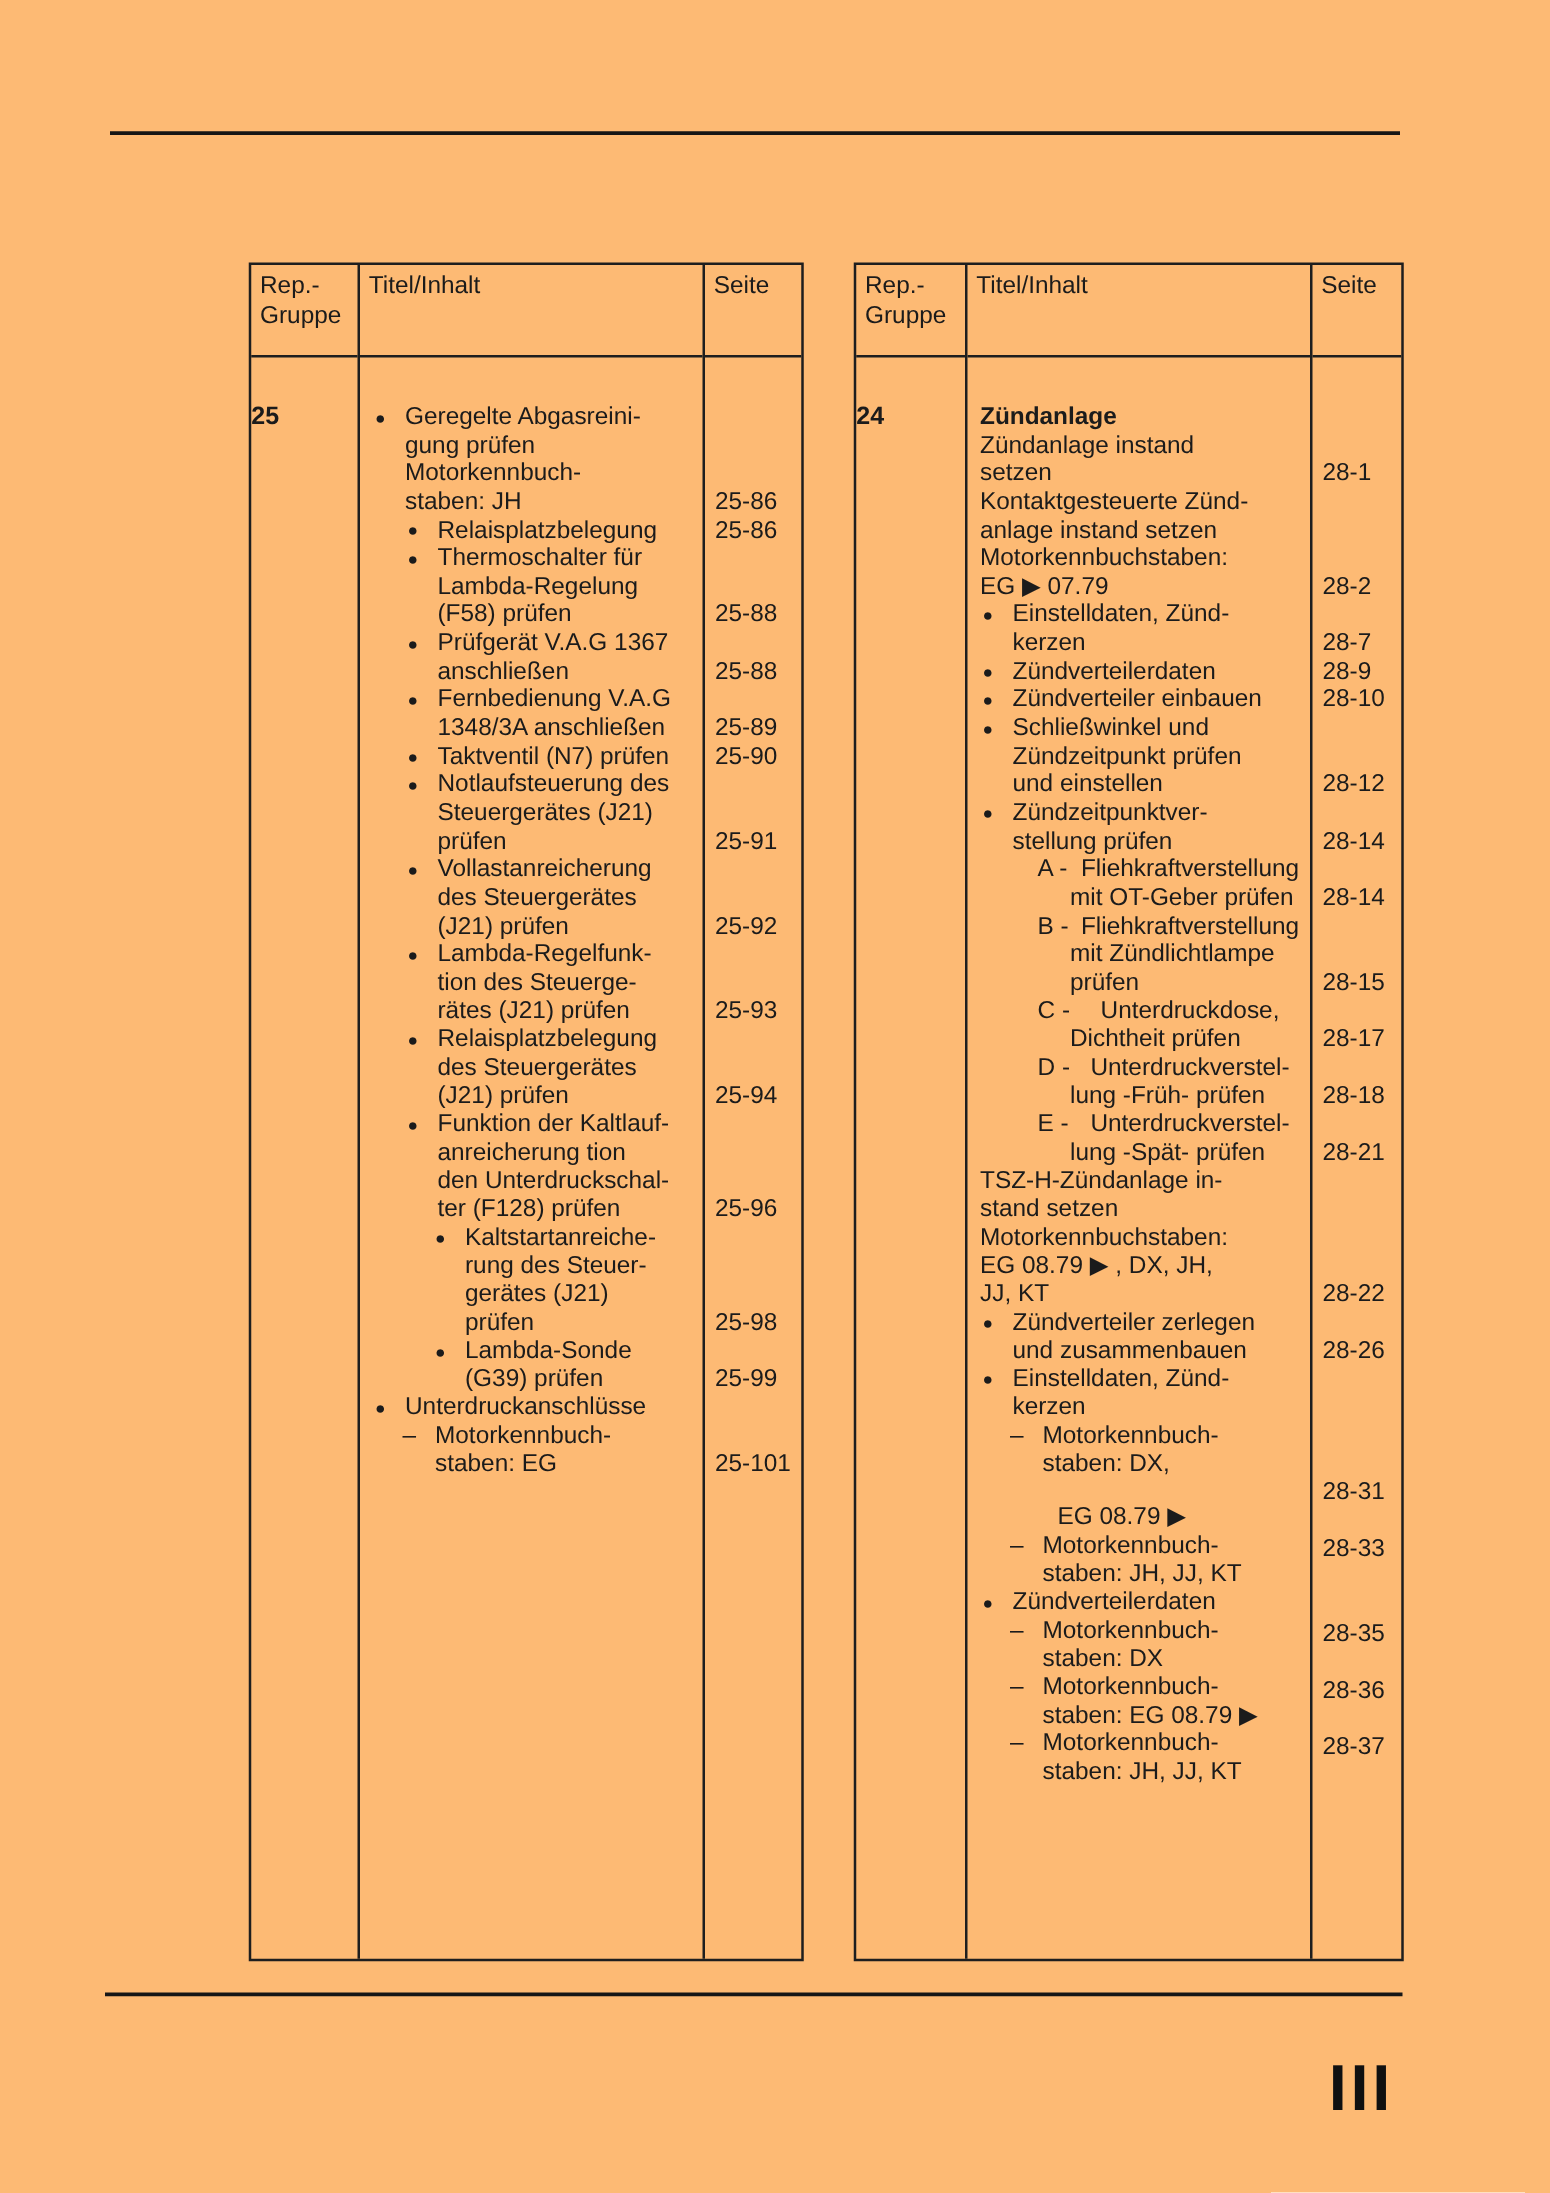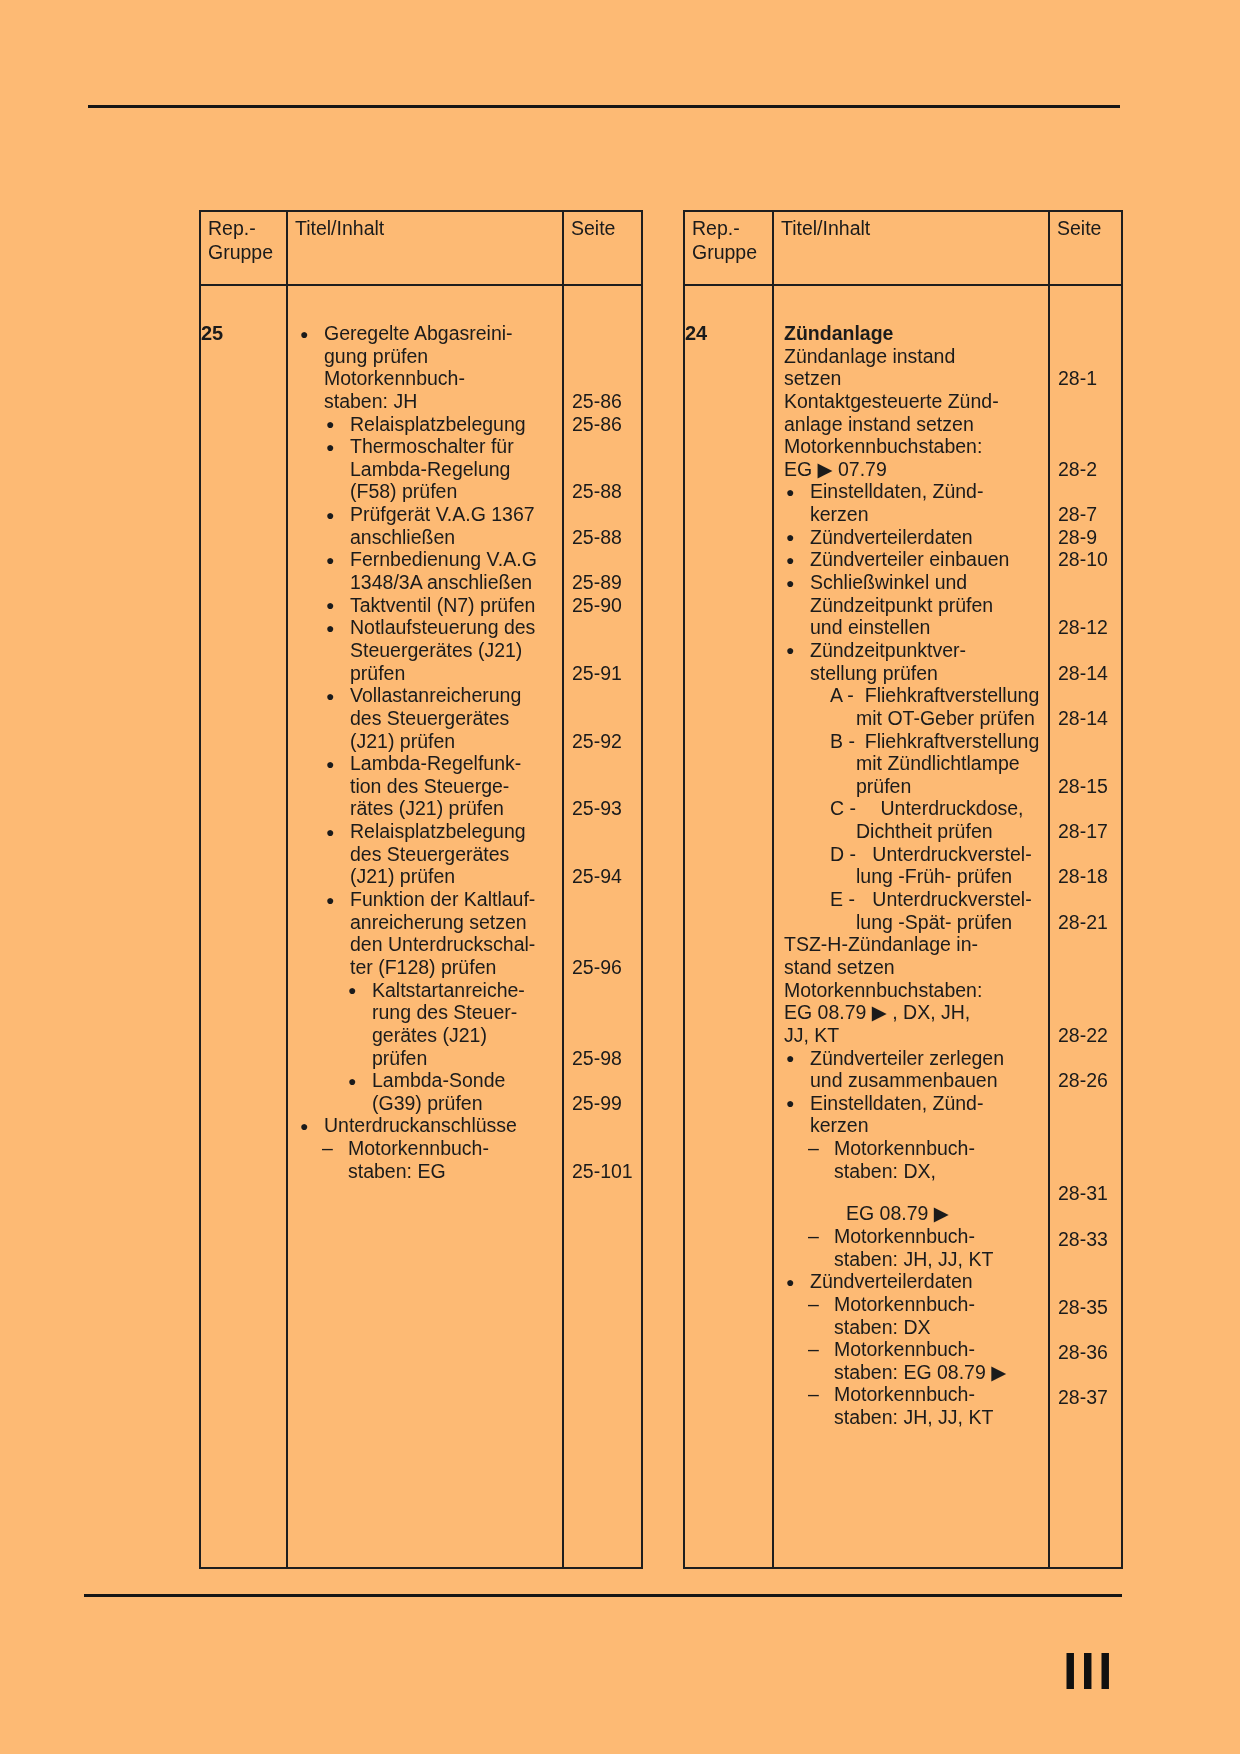--- a/index.html
+++ b/index.html
@@ -179,21 +179,21 @@
             <span class="t">des Steuergerätes</span>
           </div>
           <div class="ln i-c2">
             <span class="t">(J21) prüfen</span>
           </div>
           <div class="ln i-b2">
             <span class="m dot">●</span>
             <span class="t">Funktion der Kaltlauf-</span>
           </div>
           <div class="ln i-c2">
-            <span class="t">anreicherung setzen</span>
+            <span class="t">anreicherung tion</span>
           </div>
           <div class="ln i-c2">
             <span class="t">den Unterdruckschal-</span>
           </div>
           <div class="ln i-c2">
             <span class="t">ter (F128) prüfen</span>
           </div>
           <div class="ln i-b3">
             <span class="m dot">●</span>
             <span class="t">Kaltstartanreiche-</span>

